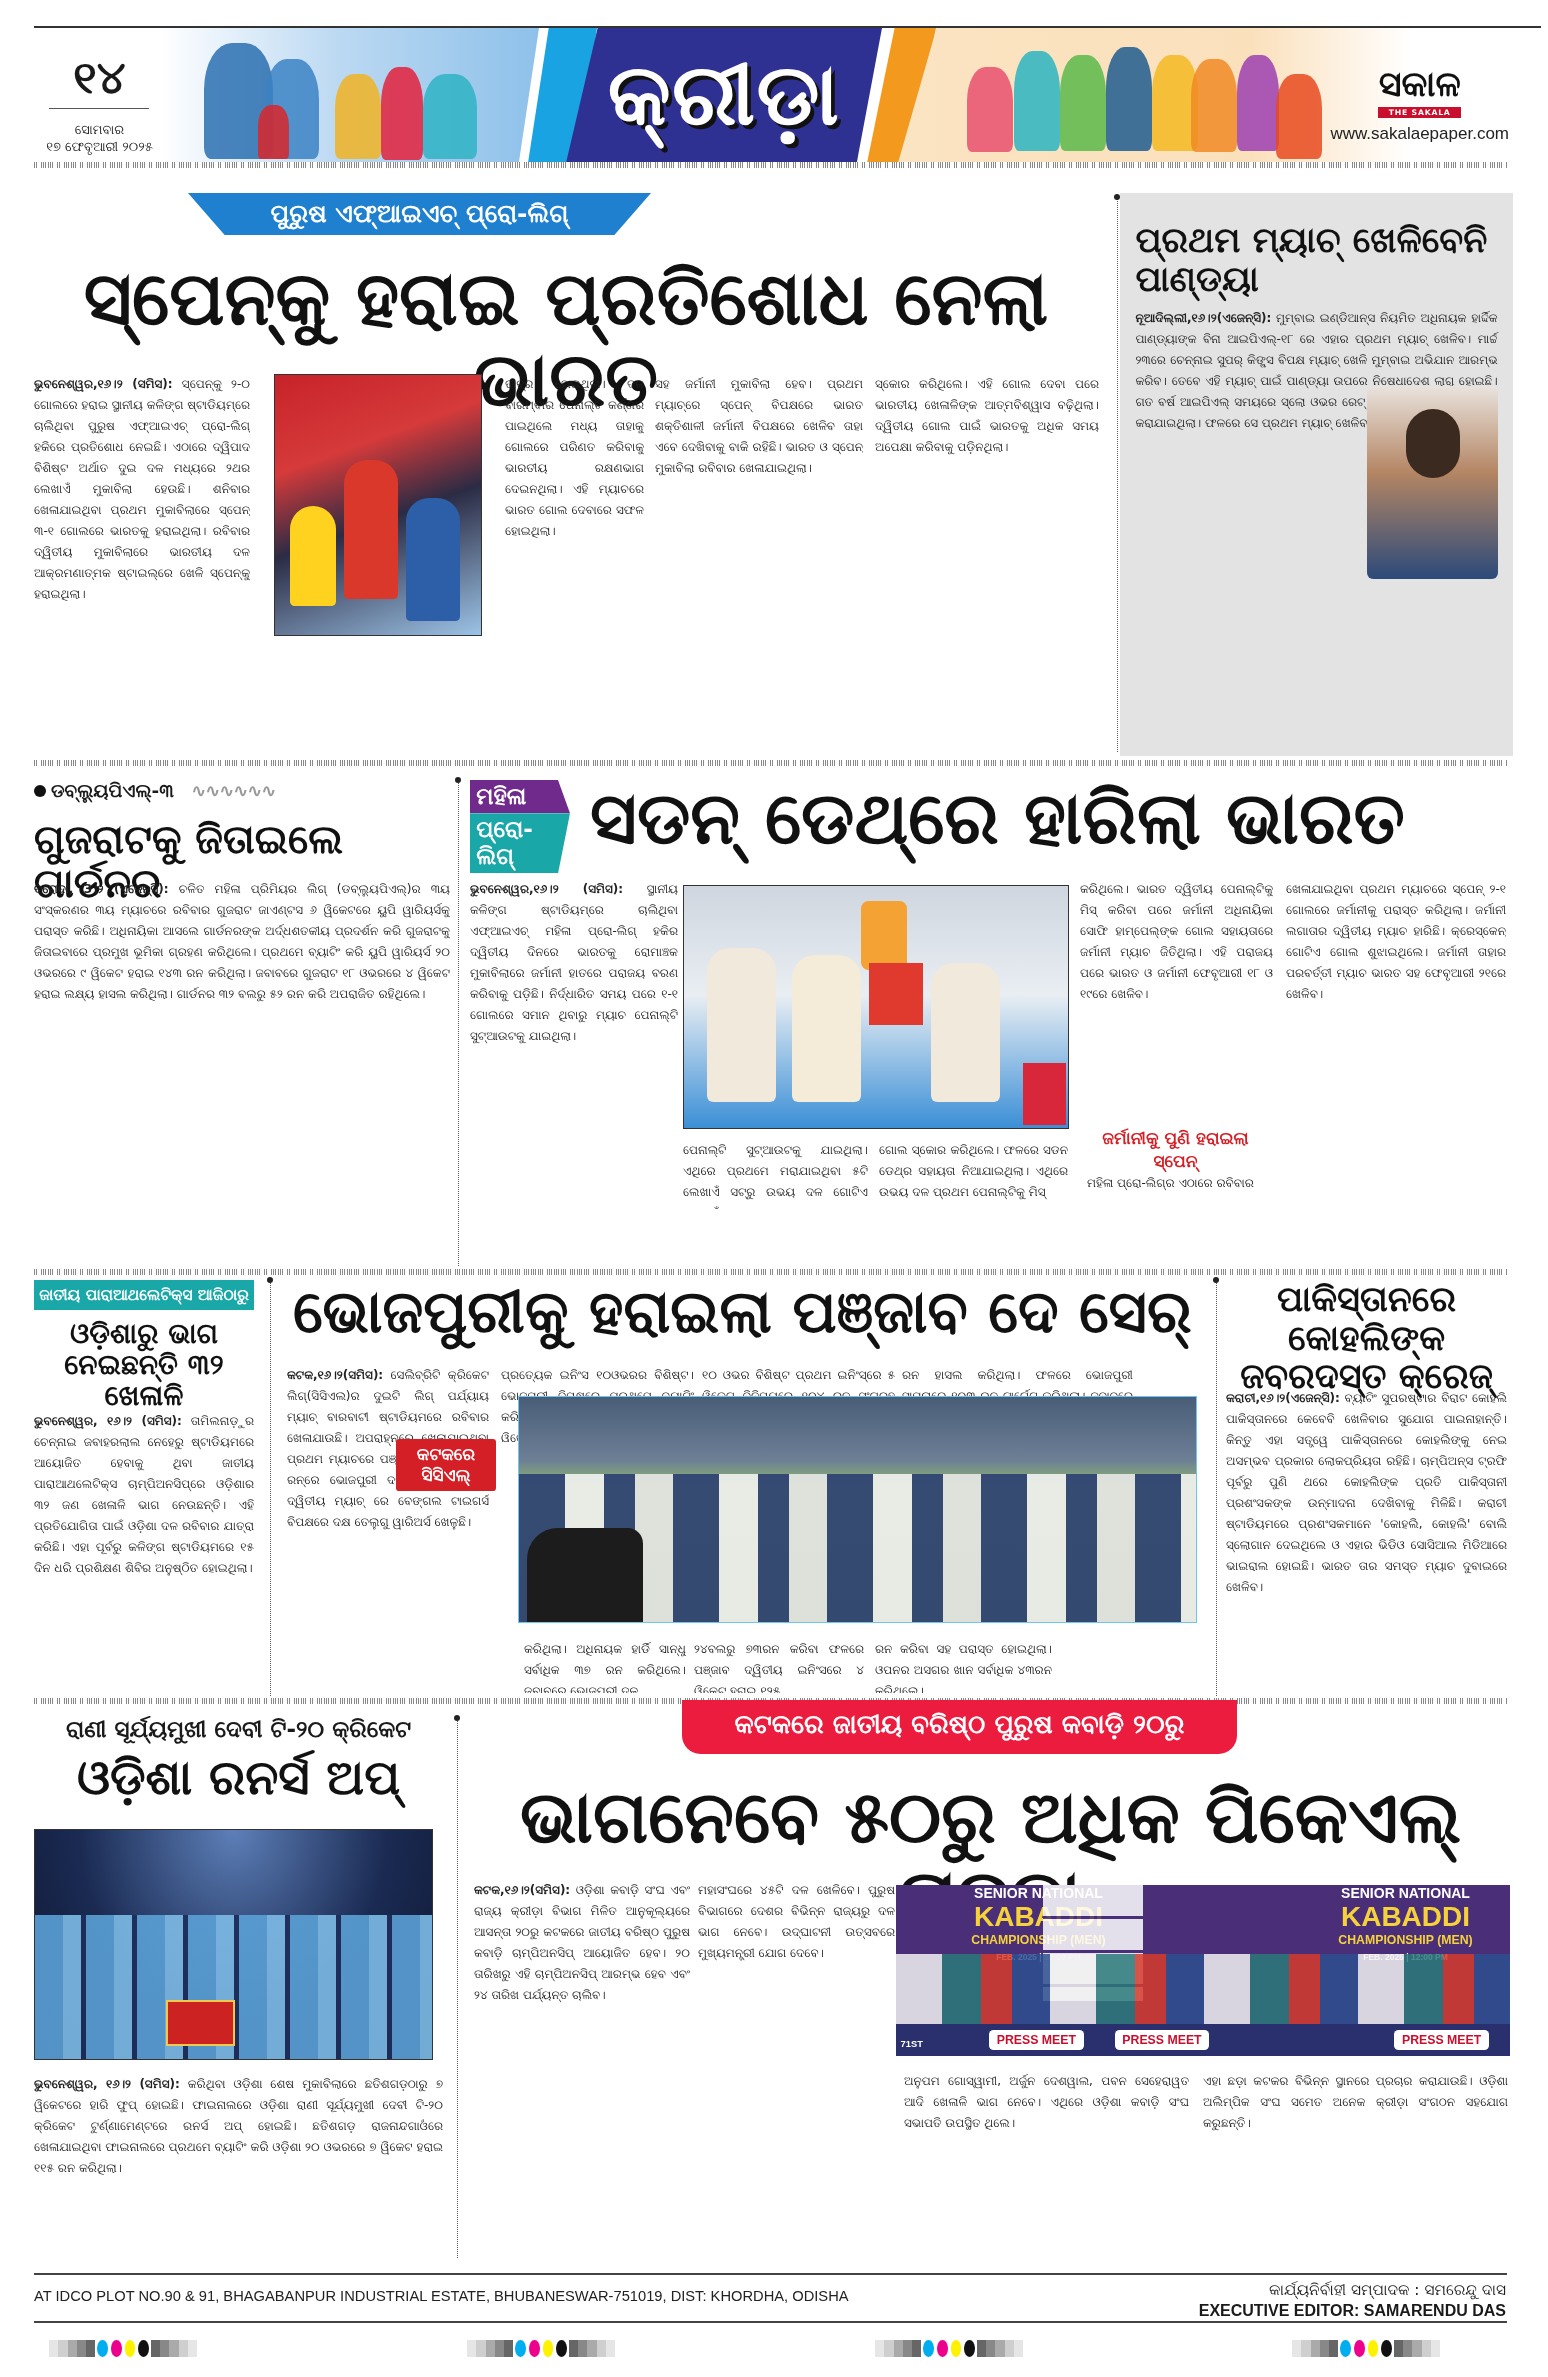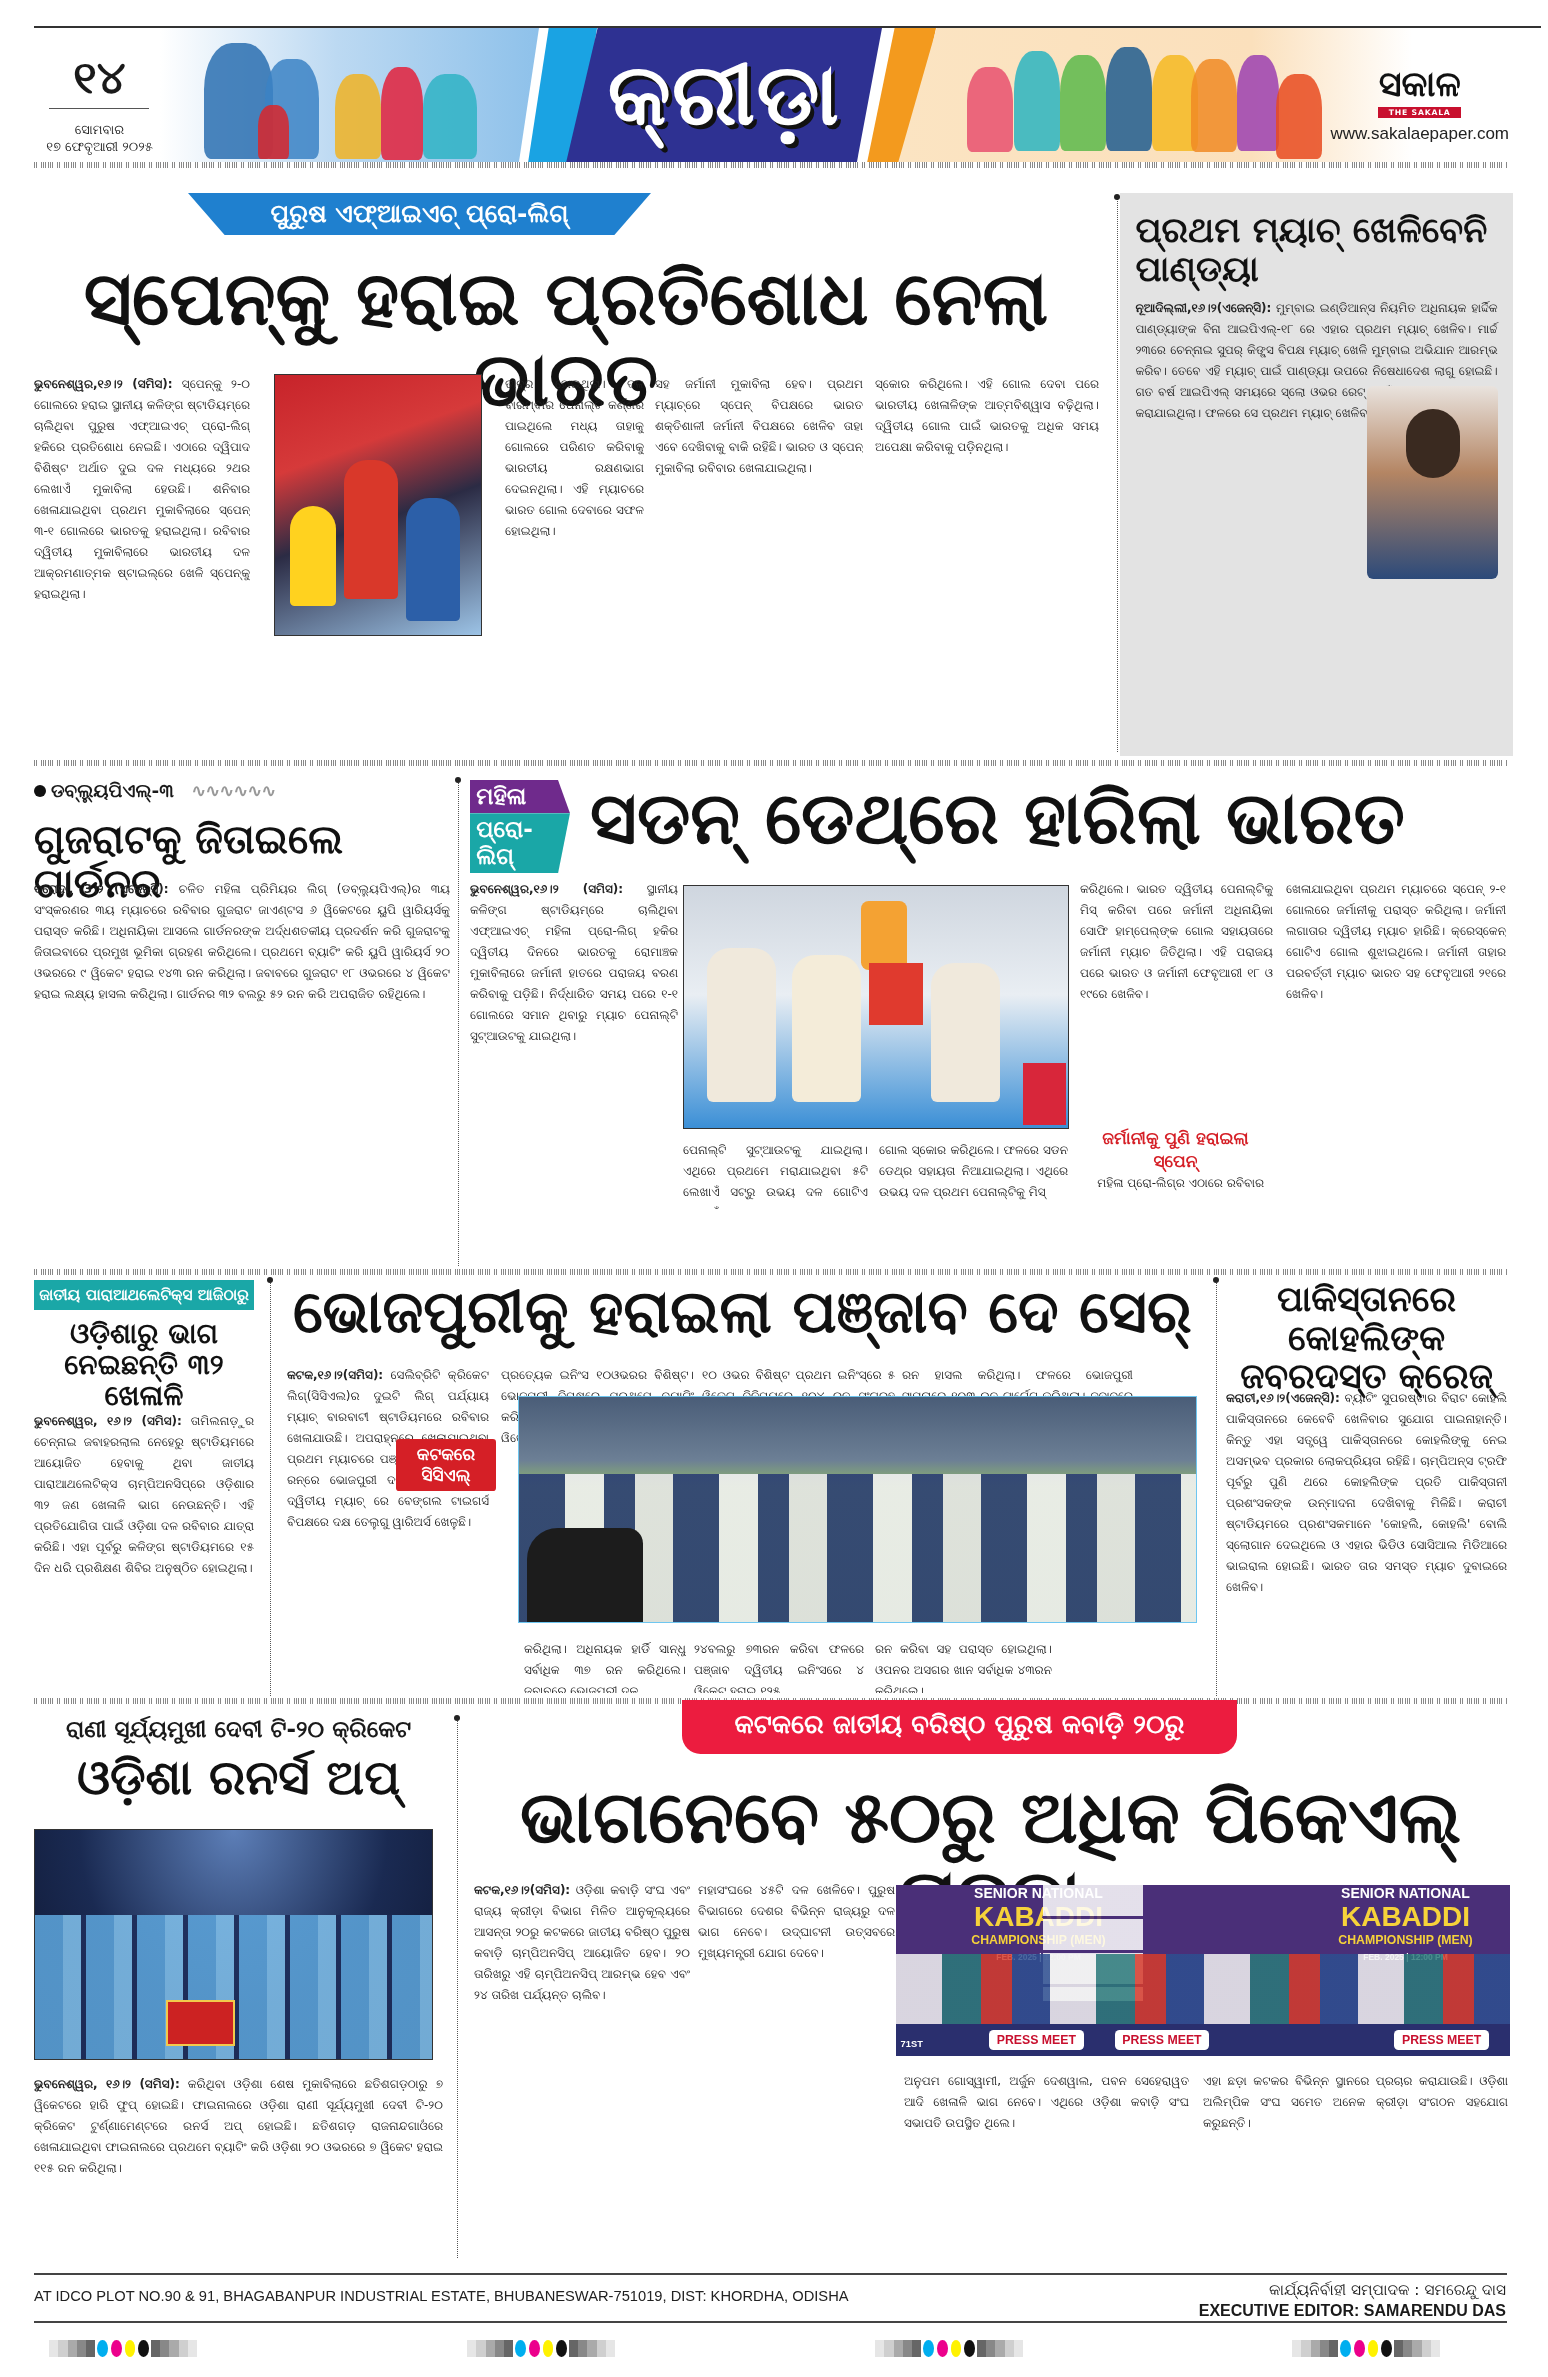--- a/index.html
+++ b/index.html
@@ -100,21 +100,21 @@
 </div>
 <div class="photo" style="left:274px;top:636px;width:208px;height:0;border:none;"></div>
 <div class="col body-text" style="left:505px;top:374px;width:139px;height:370px;">ତୀବ୍ର ହୋଇଥିଲା। ଦଳ ବାରମ୍ବାର ପେନାଲ୍ଟି କର୍ଣ୍ଣର ପାଇଥିଲେ ମଧ୍ୟ ତାହାକୁ ଗୋଲରେ ପରିଣତ କରିବାକୁ ଭାରତୀୟ ରକ୍ଷଣଭାଗ ଦେଇନଥିଲା। ଏହି ମ୍ୟାଚରେ ଭାରତ ଗୋଲ ଦେବାରେ ସଫଳ ହୋଇଥିଲା।</div>
 <div class="col body-text" style="left:655px;top:374px;width:208px;height:370px;">ସହ ଜର୍ମାନୀ ମୁକାବିଲା ହେବ। ପ୍ରଥମ ମ୍ୟାଚ୍‌ରେ ସ୍ପେନ୍ ବିପକ୍ଷରେ ଭାରତ ଶକ୍ତିଶାଳୀ ଜର୍ମାନୀ ବିପକ୍ଷରେ ଖେଳିବ ତାହା ଏବେ ଦେଖିବାକୁ ବାକି ରହିଛି। ଭାରତ ଓ ସ୍ପେନ୍ ମୁକାବିଲା ରବିବାର ଖେଳାଯାଇଥିଲା।</div>
 <div class="col body-text" style="left:875px;top:374px;width:224px;height:370px;">ସ୍କୋର କରିଥିଲେ। ଏହି ଗୋଲ ଦେବା ପରେ ଭାରତୀୟ ଖେଳାଳିଙ୍କ ଆତ୍ମବିଶ୍ୱାସ ବଢ଼ିଥିଲା। ଦ୍ୱିତୀୟ ଗୋଲ ପାଇଁ ଭାରତକୁ ଅଧିକ ସମୟ ଅପେକ୍ଷା କରିବାକୁ ପଡ଼ିନଥିଲା।</div>
 
 <div class="vdots" style="left:1117px;top:197px;height:555px;"></div>
 
 <div class="abs" style="left:1120px;top:193px;width:393px;height:563px;background:#e3e3e3;">
   <div style="padding:12.3px 15.4px 0 15.4px;">
-    <div class="hl" style="font-size:35px;margin-top:6px;">ପ୍ରଥମ ମ୍ୟାଚ୍ ଖେଳିବେନି ପାଣ୍ଡ୍ୟା</div>
+    <div class="hl" style="font-size:35px;margin-top:16px;">ପ୍ରଥମ ମ୍ୟାଚ୍ ଖେଳିବେନି ପାଣ୍ଡ୍ୟା</div>
     <div class="body-text" style="margin-top:9.3px;font-size:12px;">
       <b>ନୂଆଦିଲ୍ଲୀ,୧୬।୨(ଏଜେନ୍ସି):</b>
       <span>ମୁମ୍ବାଇ ଇଣ୍ଡିଆନ୍ସ ନିୟମିତ ଅଧିନାୟକ ହାର୍ଦ୍ଦିକ ପାଣ୍ଡ୍ୟାଙ୍କ ବିନା ଆଇପିଏଲ୍-୧୮ ରେ ଏହାର ପ୍ରଥମ ମ୍ୟାଚ୍ ଖେଳିବ। ମାର୍ଚ୍ଚ ୨୩ରେ ଚେନ୍ନାଇ ସୁପର୍ କିଙ୍ଗ୍ସ ବିପକ୍ଷ ମ୍ୟାଚ୍ ଖେଳି ମୁମ୍ବାଇ ଅଭିଯାନ ଆରମ୍ଭ କରିବ। ତେବେ ଏହି ମ୍ୟାଚ୍ ପାଇଁ ପାଣ୍ଡ୍ୟା ଉପରେ ନିଷେଧାଦେଶ ଲାଗୁ ହୋଇଛି। ଗତ ବର୍ଷ ଆଇପିଏଲ୍ ସମୟରେ ସ୍ଲୋ ଓଭର ରେଟ୍ ପାଇଁ ପାଣ୍ଡ୍ୟାଙ୍କୁ ଦଣ୍ଡିତ କରାଯାଇଥିଲା। ଫଳରେ ସେ ପ୍ରଥମ ମ୍ୟାଚ୍ ଖେଳିବାରୁ ବଞ୍ଚିତ ହେବେ।</span>
     </div>
   </div>
   <div style="position:absolute;right:15.4px;top:193px;width:131px;height:193px;border-radius:6.2px;background:linear-gradient(180deg,#e9e3de 0%,#b48563 45%,#2c4a7a 100%);">
     <div style="position:absolute;left:39px;top:23px;width:54px;height:69px;background:#3a2a20;border-radius:27px;"></div>
   </div>
 </div>
 
@@ -149,21 +149,21 @@
   <div style="position:absolute;left:185px;top:77px;width:54px;height:62px;background:#e03a2e;"></div>
   <div style="position:absolute;left:247px;top:77px;width:69px;height:139px;background:#f0e9dc;border-radius:23px 23px 6.2px 6.2px;"></div>
   <div style="position:absolute;left:339px;top:177px;width:43px;height:62px;background:#d8263a;"></div>
 </div>
 <div class="col body-text" style="left:683px;top:1140px;width:185px;height:69px;">ପେନାଲ୍ଟି ସୁଟ୍‌ଆଉଟକୁ ଯାଇଥିଲା। ଏଥିରେ ପ୍ରଥମେ ମରାଯାଇଥିବା ୫ଟି ଲେଖାଏଁ ସଟ୍‌ରୁ ଉଭୟ ଦଳ ଗୋଟିଏ ଲେଖାଏଁ</div>
 <div class="col body-text" style="left:879px;top:1140px;width:189px;height:69px;">ଗୋଲ ସ୍କୋର କରିଥିଲେ। ଫଳରେ ସଡନ ଡେଥ୍‌ର ସହାୟତା ନିଆଯାଇଥିଲା। ଏଥିରେ ଉଭୟ ଦଳ ପ୍ରଥମ ପେନାଲ୍ଟିକୁ ମିସ୍</div>
 
 <div class="col body-text" style="left:1080px;top:879px;width:193px;height:247px;">କରିଥିଲେ। ଭାରତ ଦ୍ୱିତୀୟ ପେନାଲ୍ଟିକୁ ମିସ୍ କରିବା ପରେ ଜର୍ମାନୀ ଅଧିନାୟିକା ସୋଫି ହାମ୍ପେଲ୍‌ଙ୍କ ଗୋଲ ସହାୟତାରେ ଜର୍ମାନୀ ମ୍ୟାଚ ଜିତିଥିଲା। ଏହି ପରାଜୟ ପରେ ଭାରତ ଓ ଜର୍ମାନୀ ଫେବୃଆରୀ ୧୮ ଓ ୧୯ରେ ଖେଳିବ।</div>
 <div class="abs" style="left:1087px;top:1127px;width:177px;">
   <div class="caption-red">ଜର୍ମାନୀକୁ ପୁଣି ହରାଇଲା ସ୍ପେନ୍</div>
-  <div class="body-text" style="text-align:right;">ମହିଳା ପ୍ରୋ-ଲିଗ୍‌ର ଏଠାରେ ରବିବାର</div>
+  <div class="body-text" style="text-align:left;">ମହିଳା ପ୍ରୋ-ଲିଗ୍‌ର ଏଠାରେ ରବିବାର</div>
 </div>
 <div class="col body-text" style="left:1286px;top:879px;width:220px;height:386px;">ଖେଳାଯାଇଥିବା ପ୍ରଥମ ମ୍ୟାଚରେ ସ୍ପେନ୍ ୨-୧ ଗୋଲରେ ଜର୍ମାନୀକୁ ପରାସ୍ତ କରିଥିଲା। ଜର୍ମାନୀ ଲଗାତାର ଦ୍ୱିତୀୟ ମ୍ୟାଚ ହାରିଛି। କ୍ରେସ୍କେନ୍ ଗୋଟିଏ ଗୋଲ ଶୁଝାଇଥିଲେ। ଜର୍ମାନୀ ତାହାର ପରବର୍ତ୍ତୀ ମ୍ୟାଚ ଭାରତ ସହ ଫେବୃଆରୀ ୨୧ରେ ଖେଳିବ।</div>
 
 <div class="rule-hatch" style="left:34px;top:1269px;width:1473px;"></div>
 
 <div class="abs" style="left:34px;top:1280px;width:220px;background:#1aa7a7;color:#fff;font-size:15.4px;font-weight:bold;text-align:center;padding:6.2px 0;">ଜାତୀୟ ପାରାଆଥଲେଟିକ୍ସ ଆଜିଠାରୁ</div>
 <div class="abs hl" style="left:34px;top:1319px;width:220px;font-size:28px;text-align:center;">ଓଡ଼ିଶାରୁ ଭାଗ ନେଇଛନ୍ତି ୩୨ ଖେଳାଳି</div>
 <div class="col body-text" style="left:34px;top:1411px;width:220px;height:285px;">
   <b>ଭୁବନେଶ୍ୱର, ୧୬।୨ (ସମିସ):</b>
   <span>ତାମିଲନାଡ଼ୁର ଚେନ୍ନାଇ ଜବାହରଲାଲ ନେହେରୁ ଷ୍ଟାଡିୟମରେ ଆୟୋଜିତ ହେବାକୁ ଥିବା ଜାତୀୟ ପାରାଆଥଲେଟିକ୍ସ ଚାମ୍ପିଅନସିପ୍‌ରେ ଓଡ଼ିଶାର ୩୨ ଜଣ ଖେଳାଳି ଭାଗ ନେଉଛନ୍ତି। ଏହି ପ୍ରତିଯୋଗିତା ପାଇଁ ଓଡ଼ିଶା ଦଳ ରବିବାର ଯାତ୍ରା କରିଛି। ଏହା ପୂର୍ବରୁ କଳିଙ୍ଗ ଷ୍ଟାଡିୟମରେ ୧୫ ଦିନ ଧରି ପ୍ରଶିକ୍ଷଣ ଶିବିର ଅନୁଷ୍ଠିତ ହୋଇଥିଲା।</span>

